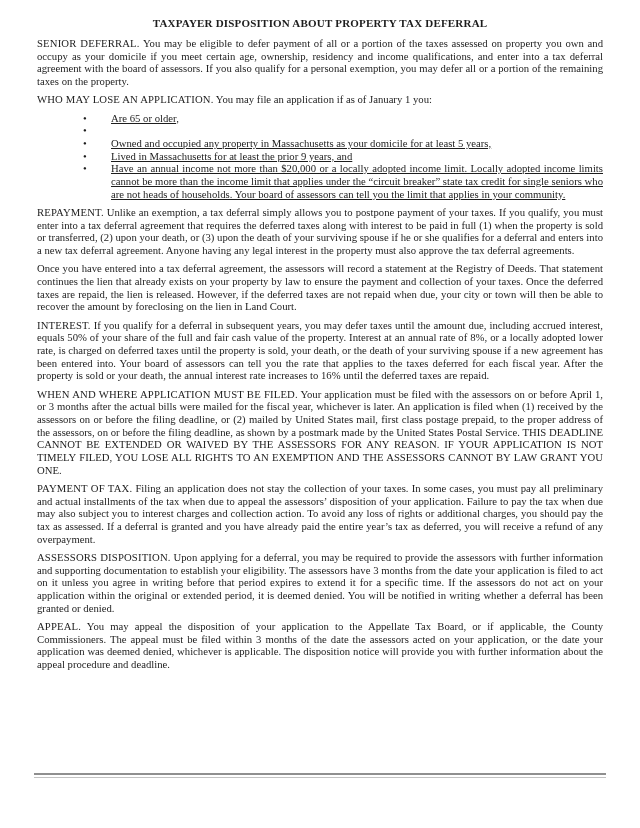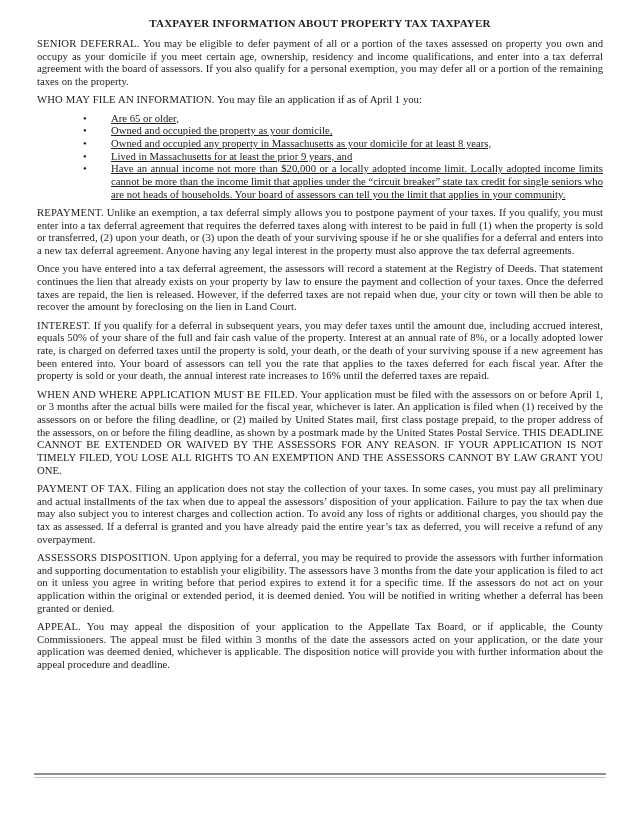--- a/index.html
+++ b/index.html
@@ -63,38 +63,37 @@
     height: 2px;
     border-top: 2px solid #8f8f8f;
     border-bottom: 1px solid #c2c2c2;
   }
 </style>
 </head>
 <body>
 
 <div class="page">
 
-  <h1 class="doc-title">TAXPAYER INFORMATION ABOUT PROPERTY TAX TAXPAYER</h1>
+  <h1 class="doc-title">TAXPAYER DISPOSITION ABOUT PROPERTY TAX DEFERRAL</h1>
 
   <p class="section"><span class="heading">SENIOR DEFERRAL.</span> <span>You may be eligible to defer payment of all or a portion of the taxes assessed on property you own and occupy as your domicile if you meet certain age, ownership, residency and income qualifications, and enter into a tax deferral agreement with the board of assessors.  If you also qualify for a personal exemption, you may defer all or a portion of the remaining taxes on the property.</span></p>
 
-  <p class="section"><span class="heading">WHO MAY FILE AN INFORMATION.</span> <span>You may file an application if as of April 1 you:</span></p>
+  <p class="section"><span class="heading">WHO MAY LOSE AN APPLICATION.</span> <span>You may file an application if as of January 1 you:</span></p>
 
   <ul class="bullets">
     <li>
         <span class="bullet-marker">•</span>
         <span class="bullet-text">Are 65 or older,</span>
       </li>
     <li>
         <span class="bullet-marker">•</span>
-        <span class="bullet-text">Owned and occupied the property as your domicile,</span>
       </li>
     <li>
         <span class="bullet-marker">•</span>
-        <span class="bullet-text">Owned and occupied any property in Massachusetts as your domicile for at least 8 years,</span>
+        <span class="bullet-text">Owned and occupied any property in Massachusetts as your domicile for at least 5 years,</span>
       </li>
     <li>
         <span class="bullet-marker">•</span>
         <span class="bullet-text">Lived in Massachusetts for at least the prior 9 years, and</span>
       </li>
     <li>
         <span class="bullet-marker">•</span>
         <span class="bullet-text">Have an annual income not more than $20,000 or a locally adopted income limit.  Locally adopted income limits cannot be more than the income limit that applies under the “circuit breaker” state tax credit for single seniors who are not heads of households.  Your board of assessors can tell you the limit that applies in your community.</span>
       </li>
   </ul>

